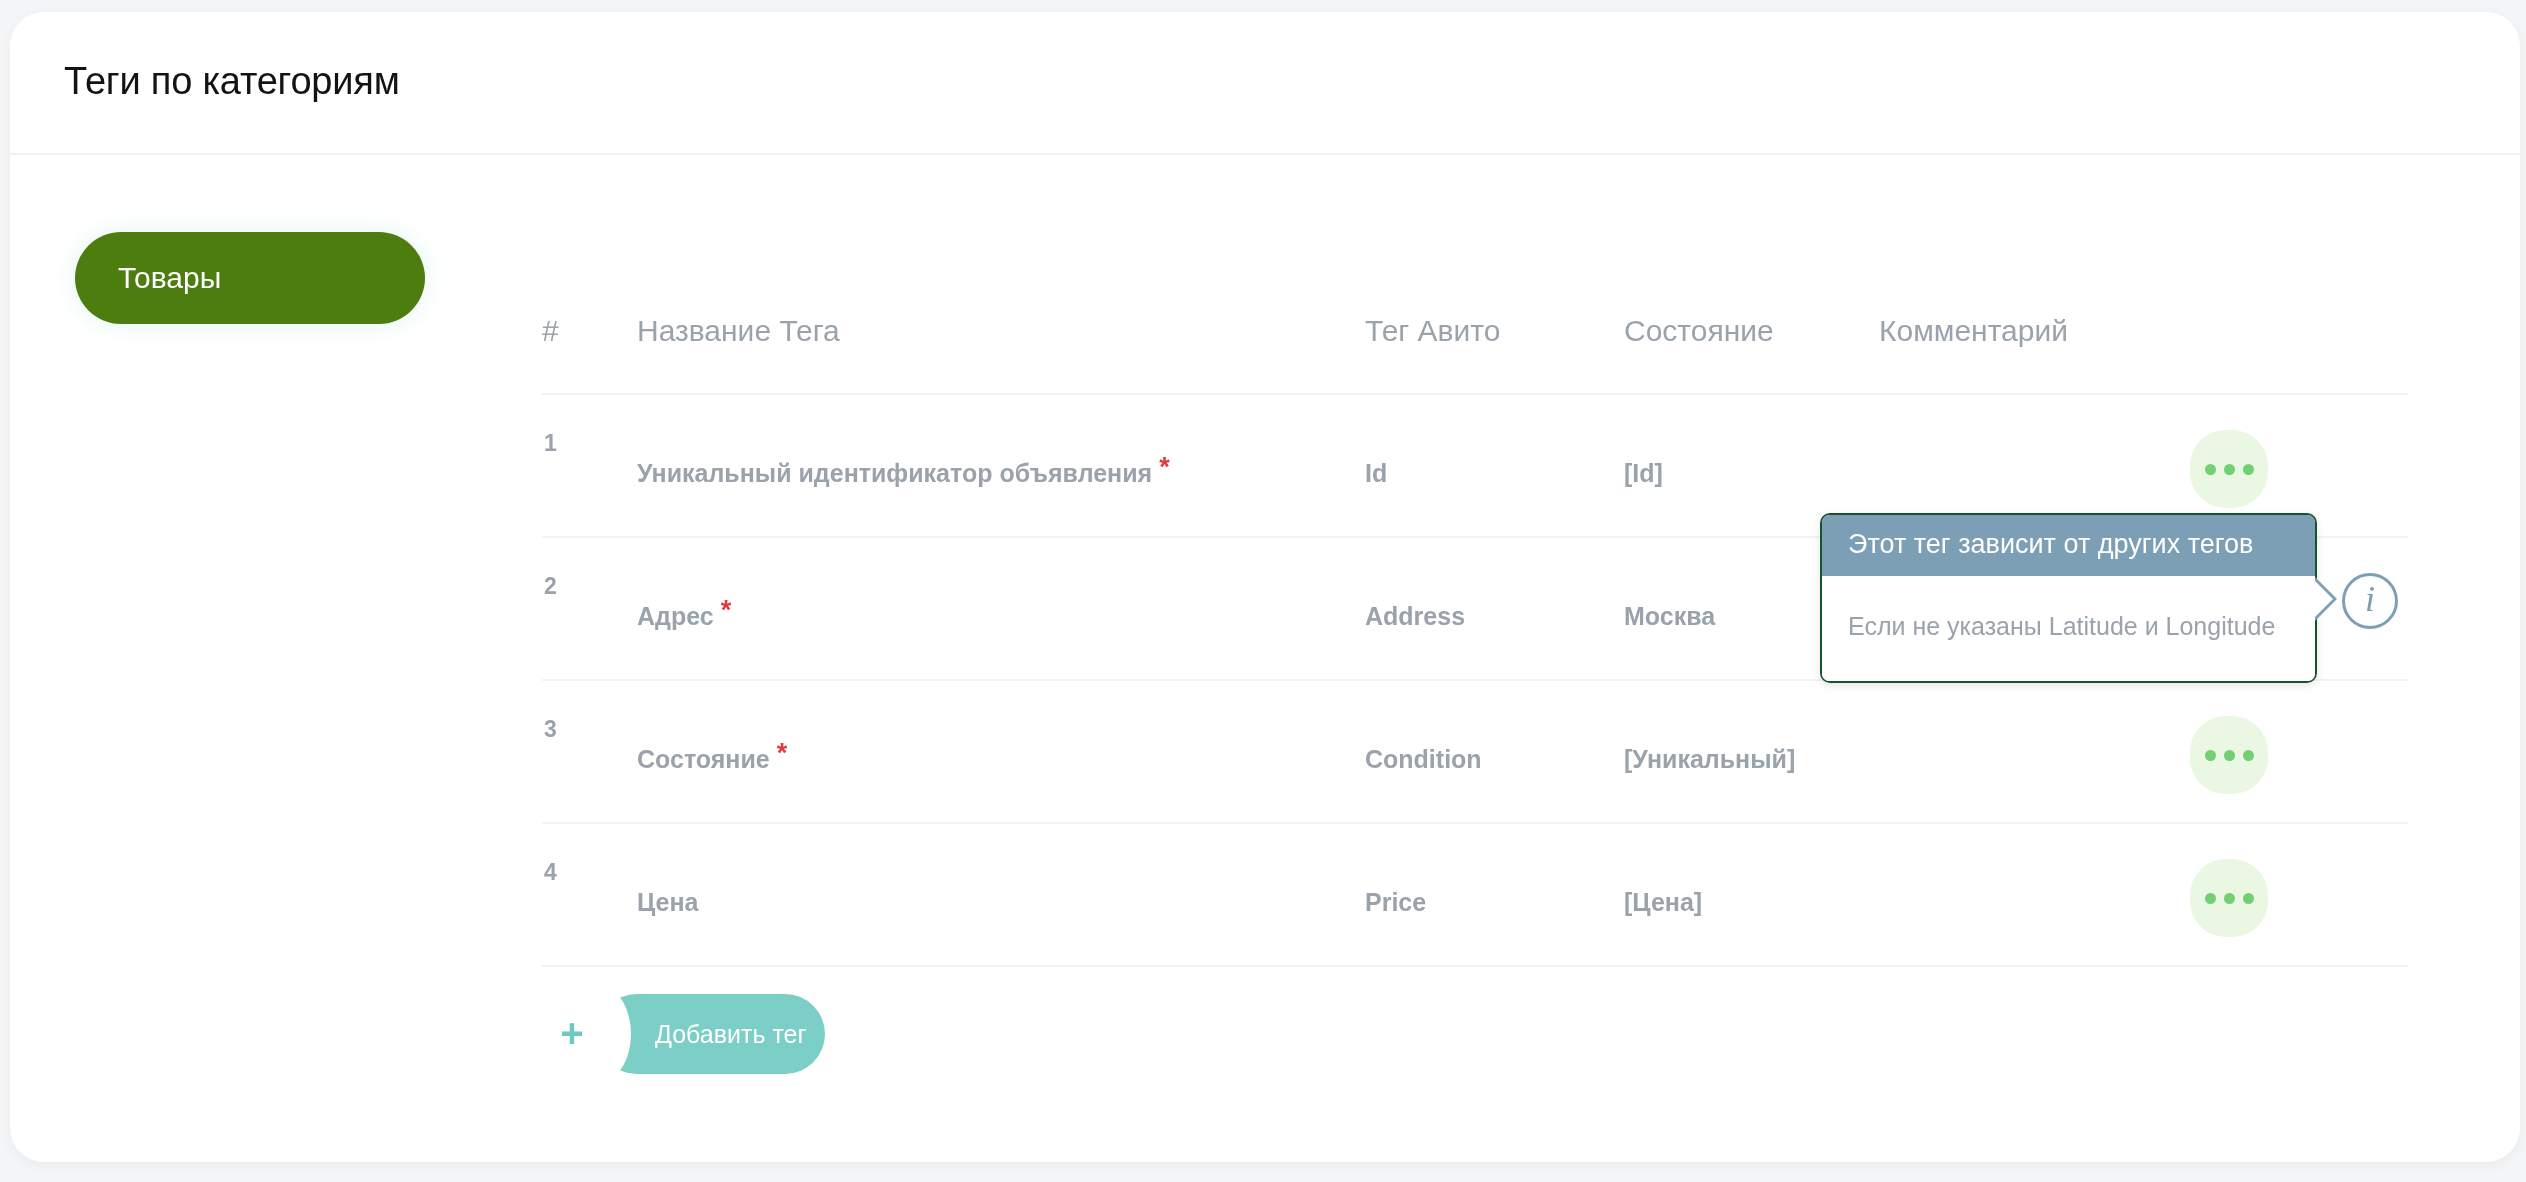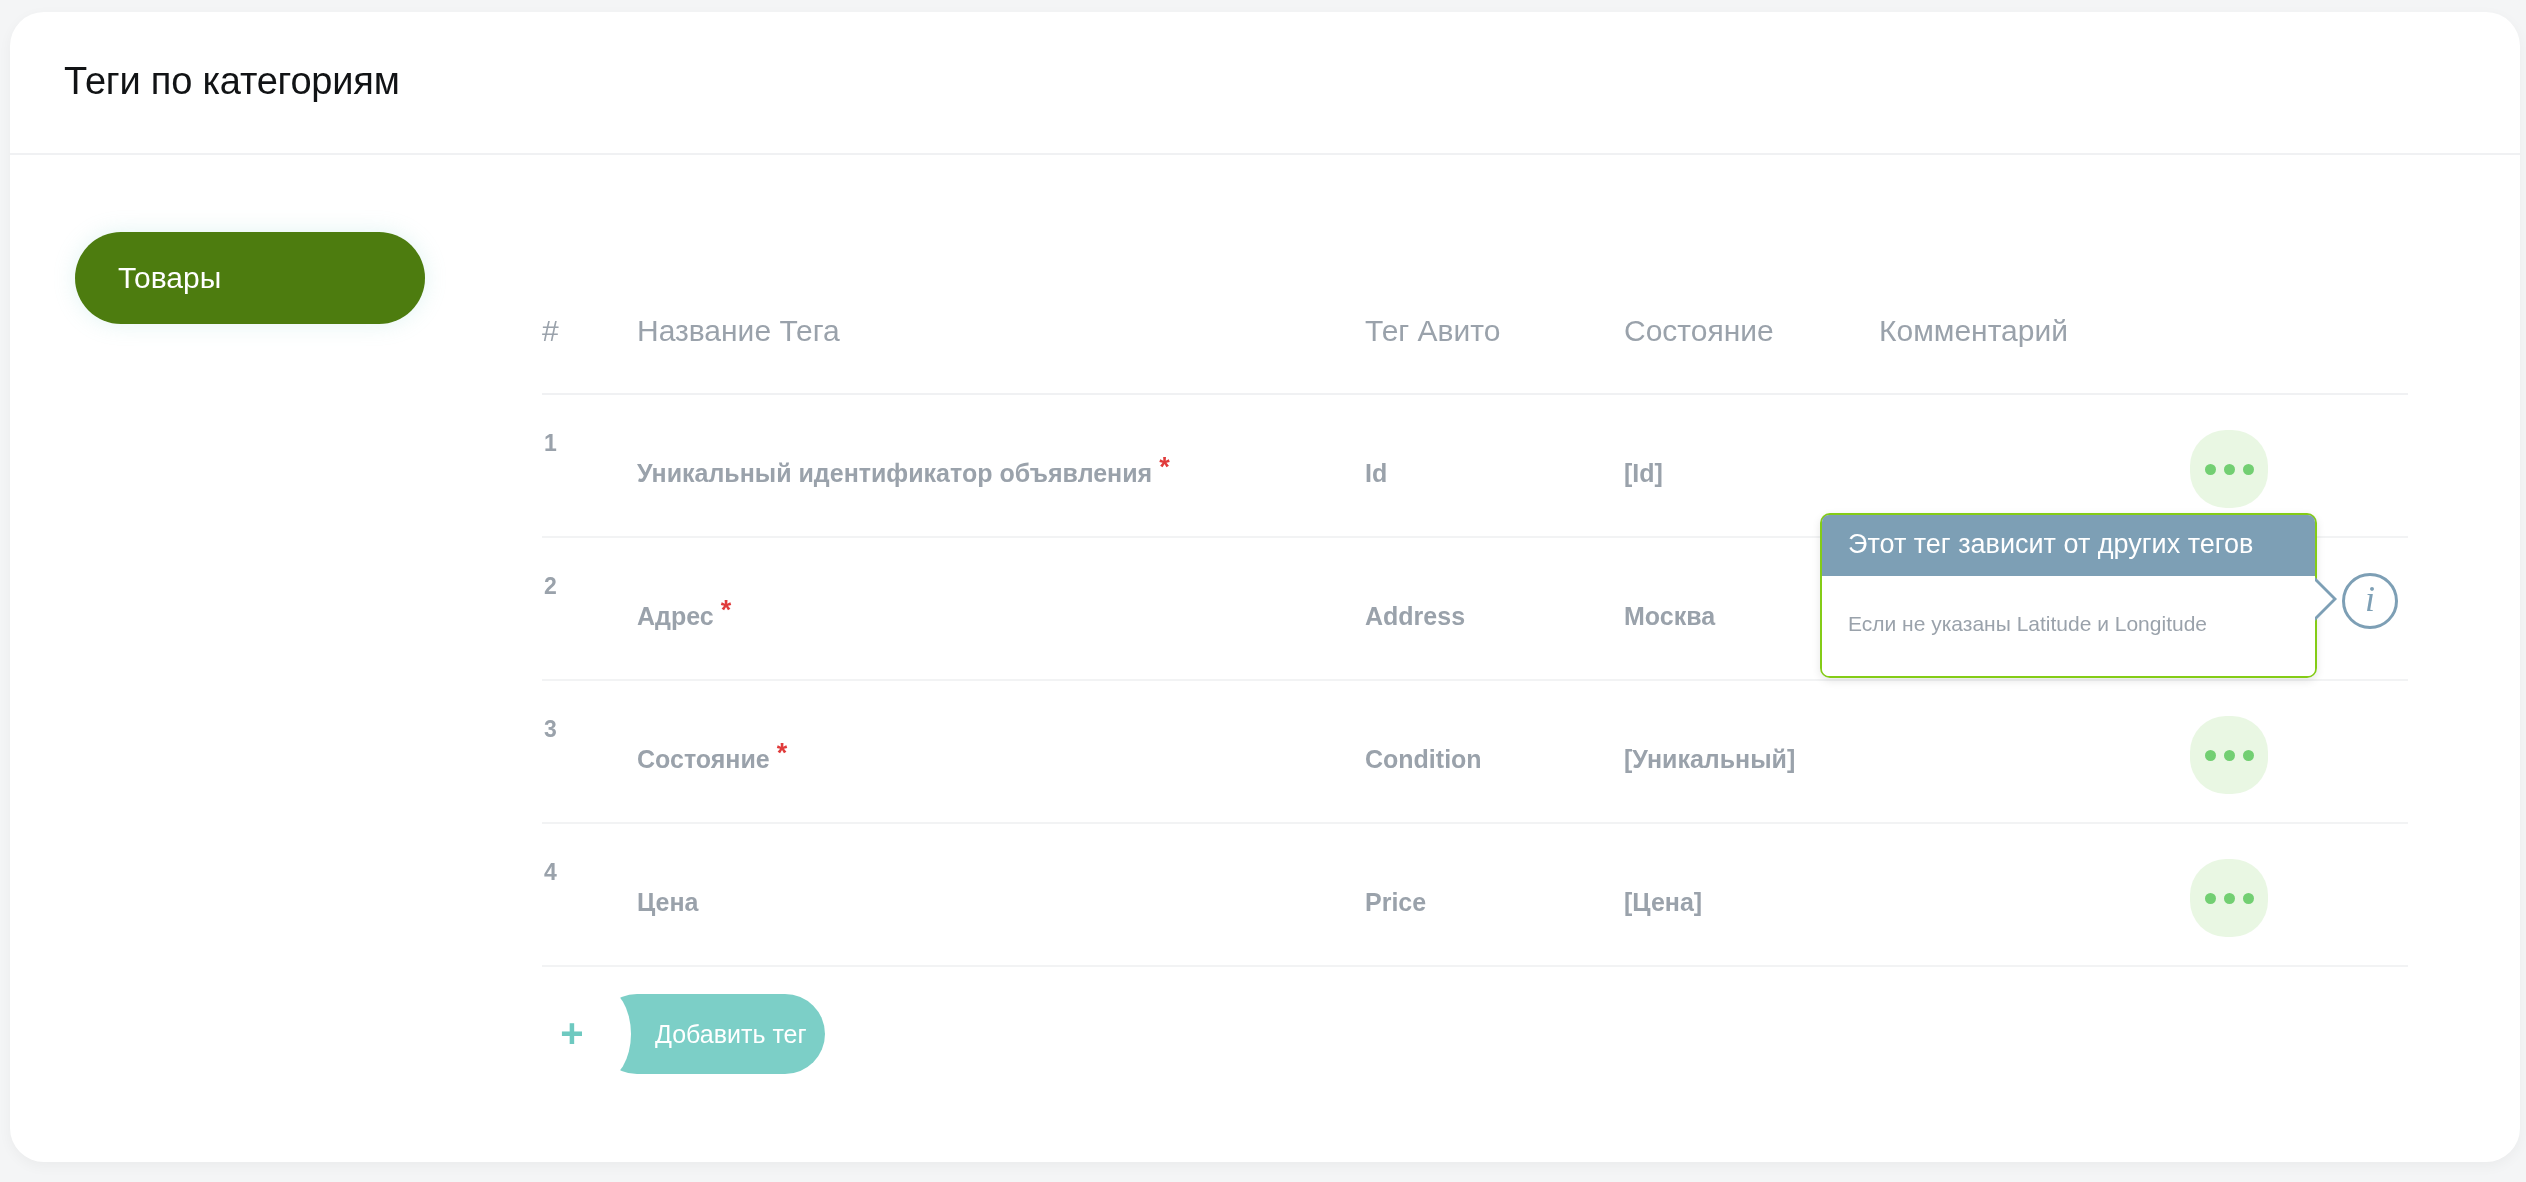--- a/index.html
+++ b/index.html
@@ -214,38 +214,38 @@
     z-index: 4;
     white-space: nowrap;
   }
 
   
   .tooltip {
     position: absolute;
     left: 1820px;
     top: 513px;
     width: 497px;
-    border: 2px solid #84cc16;
+    border: 2px solid #14532d;
     border-radius: 10px;
     background: #ffffff;
     box-shadow: 0 3px 9px rgba(0,0,0,0.10);
     z-index: 20;
   }
   .tooltip-head {
     background: #7d9fb5;
     color: #ffffff;
     font-size: 27px;
     padding: 14px 0 16px 26px;
     border-radius: 7px 7px 0 0;
     white-space: nowrap;
   }
   .tooltip-body {
     background: #ffffff;
     color: #9aa2ab;
-    font-size: 21px;
+    font-size: 25px;
     padding: 36px 0 40px 26px;
     border-radius: 0 0 7px 7px;
     white-space: nowrap;
   }
   
   .tooltip-arrow-outer {
     position: absolute;
     right: -22px;
     top: 62px;
     width: 0; height: 0;

